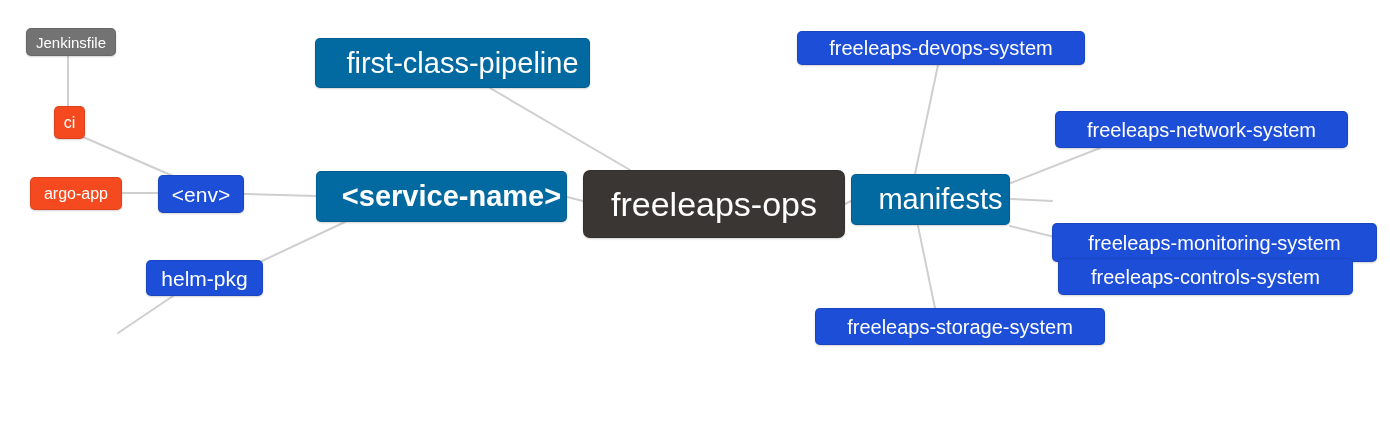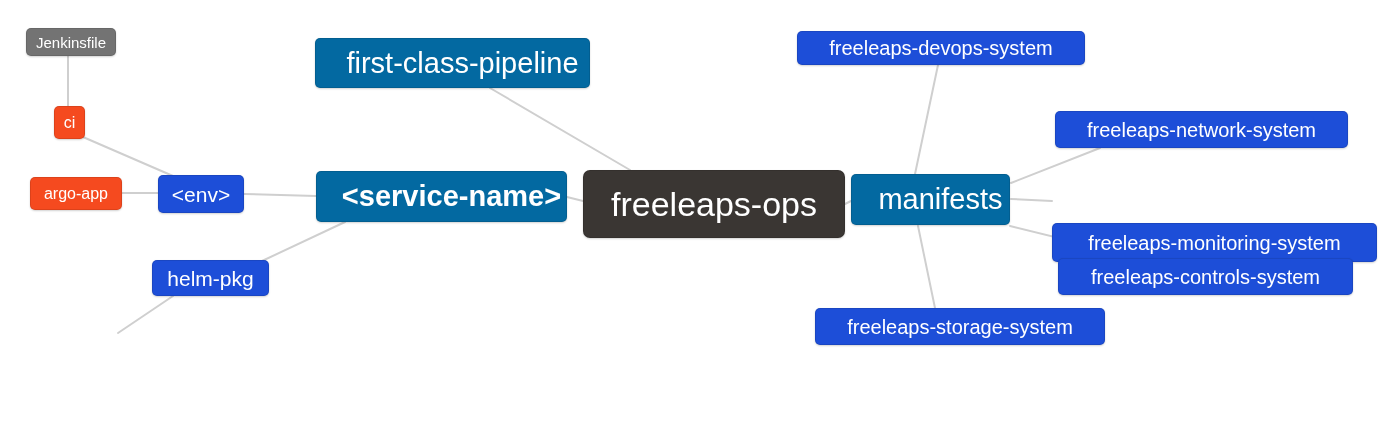--- a/index.html
+++ b/index.html
@@ -48,21 +48,21 @@
 
   
   .n-jenkinsfile      { left: 26px;   top: 28px;  width: 90px;  height: 28px; font-size: 15px; }
   .n-ci               { left: 54px;   top: 106px; width: 31px;  height: 33px; font-size: 16px; }
   .n-argo-app         { left: 30px;   top: 177px; width: 92px;  height: 33px; font-size: 16px; }
   .n-env              { left: 158px;  top: 175px; width: 86px;  height: 38px; font-size: 21px; }
   .n-service-name     { left: 316px;  top: 171px; width: 251px; height: 51px; font-size: 29px; font-weight: bold; }
   .n-first-class      { left: 315px;  top: 38px;  width: 275px; height: 50px; font-size: 29px; }
   .n-freeleaps-ops    { left: 583px;  top: 170px; width: 262px; height: 68px; font-size: 34px; border-radius: 7px; }
   .n-manifests        { left: 851px;  top: 174px; width: 159px; height: 51px; font-size: 29px; }
-  .n-helm-pkg         { left: 146px;  top: 260px; width: 117px; height: 36px; font-size: 21px; margin-left: 6px; }
+  .n-helm-pkg         { left: 146px;  top: 260px; width: 117px; height: 36px; font-size: 21px; }
   .n-values-env-yaml  { left: 8px;    top: 333px; width: 169px; height: 29px; font-size: 16px; }
   .n-devops-system    { left: 797px;  top: 31px;  width: 288px; height: 34px; font-size: 20px; }
   .n-network-system   { left: 1055px; top: 111px; width: 293px; height: 37px; font-size: 20px; text-align: right; }
   .n-monitoring-system{ left: 1052px; top: 184px; width: 325px; height: 39px; font-size: 20px; margin-top: 39px; }
   .n-controls-system  { left: 1058px; top: 258px; width: 295px; height: 37px; font-size: 20px; }
   .n-storage-system   { left: 815px;  top: 308px; width: 290px; height: 37px; font-size: 20px; }
 </style>
 </head>
 <body>
 

